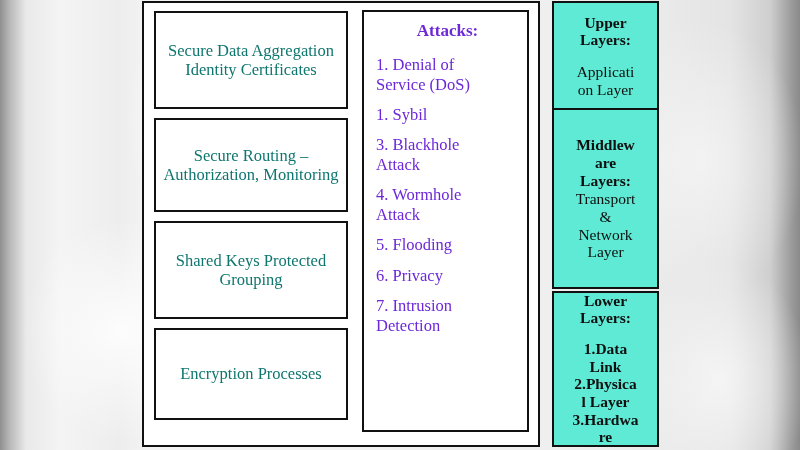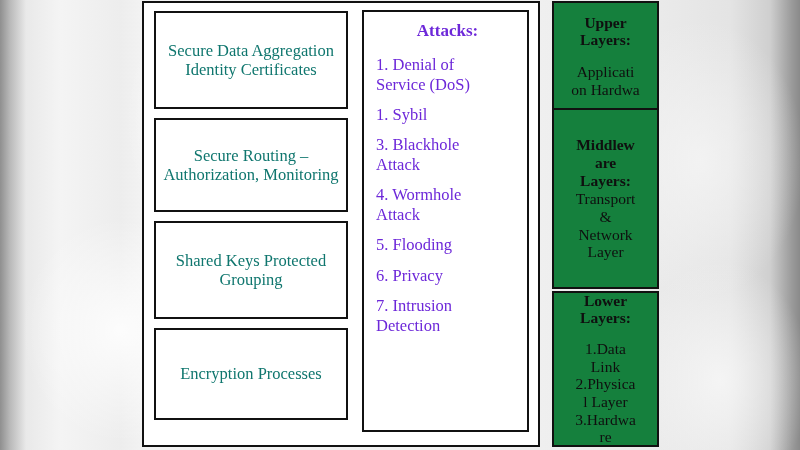--- a/index.html
+++ b/index.html
@@ -121,21 +121,21 @@
     top: 1px;
     width: 107px;
     height: 446px;
     box-sizing: border-box;
     display: flex;
     flex-direction: column;
   }
   .layer-box {
     box-sizing: border-box;
     border: 2.5px solid #111;
-    background: #15803d;
+    background: #5eead4;
     text-align: center;
     font-size: 15.5px;
     line-height: 1.14;
     color: #0f0f0f;
     display: flex;
     flex-direction: column;
     align-items: center;
     justify-content: center;
     padding: 3px 2px;
     overflow: hidden;
@@ -146,21 +146,21 @@
 
   .layer-head {
     font-weight: bold;
     white-space: pre-line;
   }
   .layer-body {
     white-space: pre-line;
   }
   .layer-box.upper .layer-body { margin-top: 14px; }
   .layer-box.middle .layer-body { margin-top: 1px; }
-  .layer-box.lower .layer-body { margin-top: 13px; }
+  .layer-box.lower .layer-body { margin-top: 13px; font-weight: bold; }
 </style>
 </head>
 <body>
 
 <div class="backdrop"></div>
 
 <div class="figure">
 
   <div class="outer-panel">
 
@@ -194,21 +194,21 @@
       </div>
     </div>
 
   </div>
 
   <div class="right-stack">
     <div class="layer-box upper">
       <div class="layer-head">Upper
 Layers:</div>
       <div class="layer-body">Applicati
-on Hardwa</div>
+on Layer</div>
     </div>
     <div class="layer-box middle">
       <div class="layer-head">Middlew
 are
 Layers:</div>
       <div class="layer-body">Transport
 &amp;
 Network
 Layer</div>
     </div>

